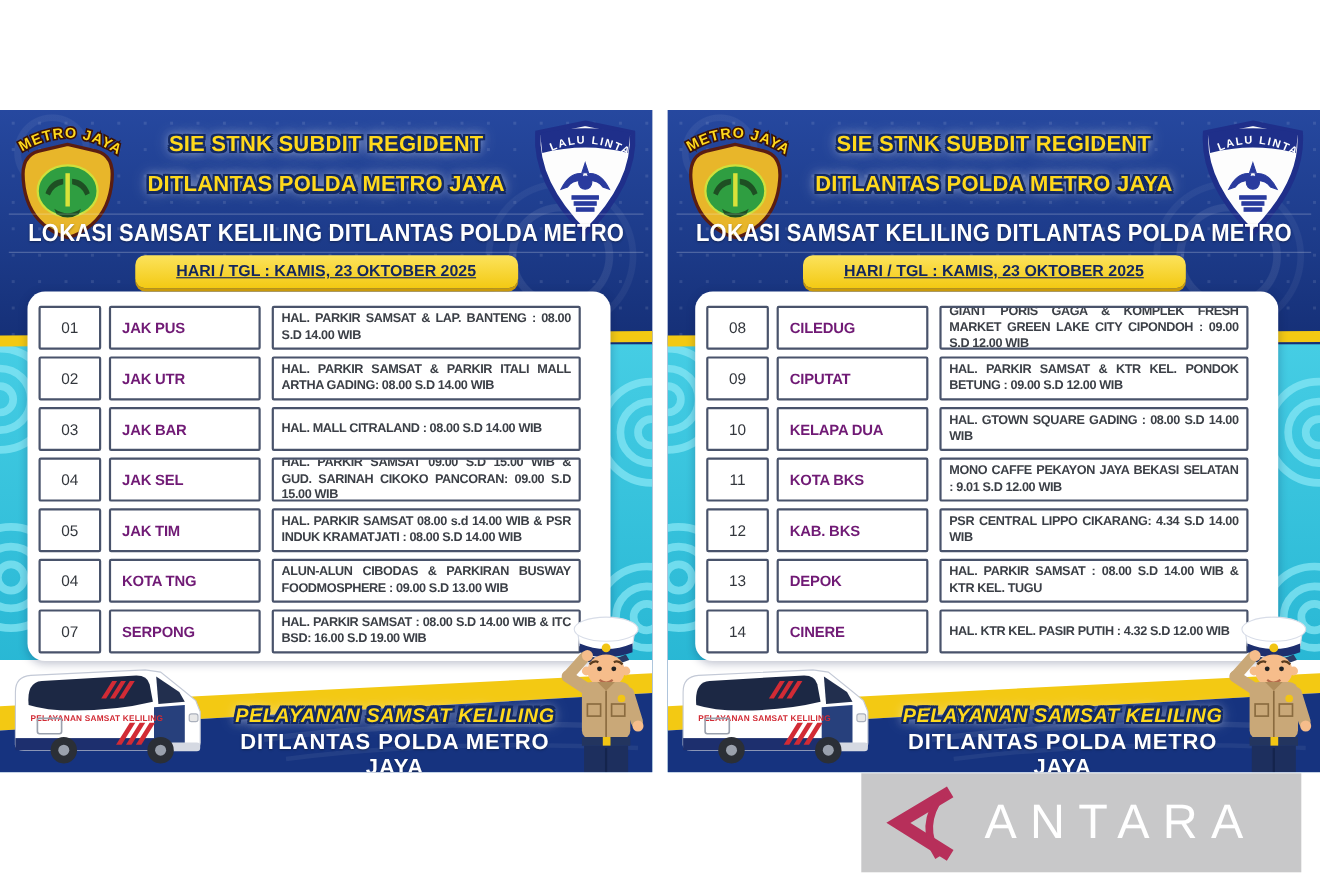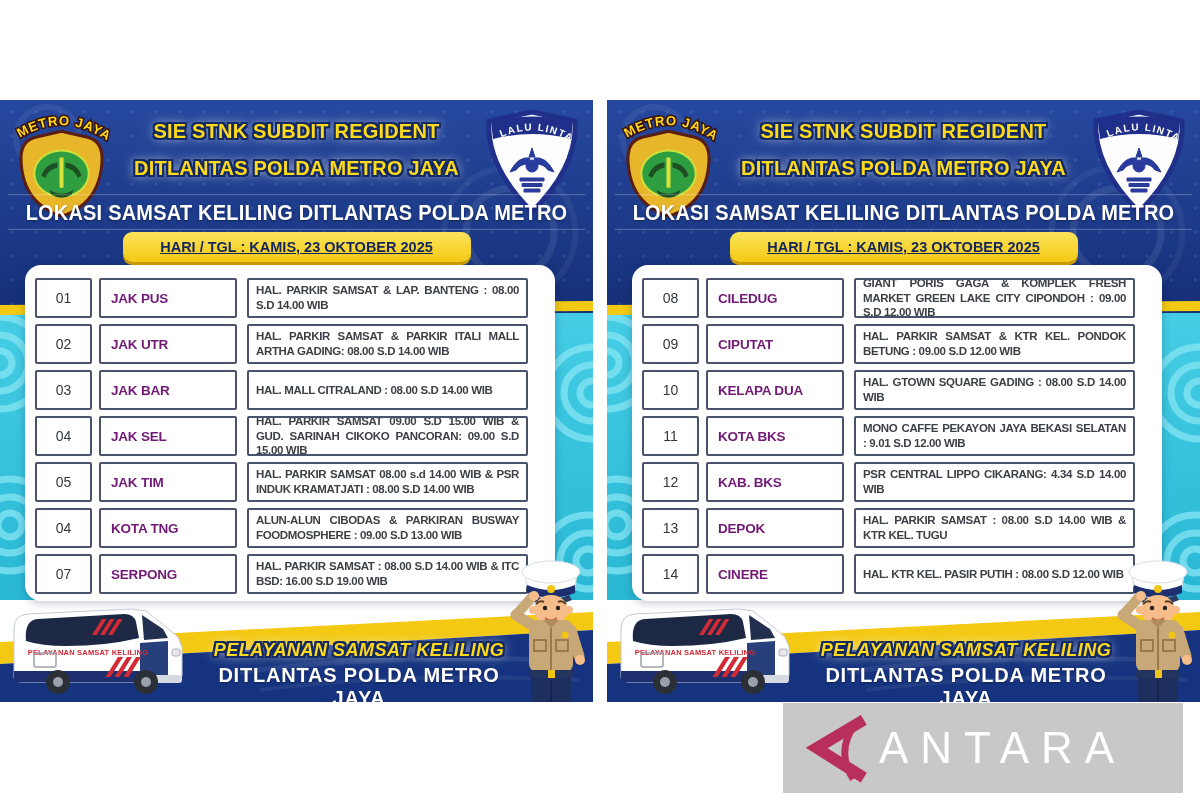--- a/index.html
+++ b/index.html
@@ -65,21 +65,21 @@
   .cell.loc { width:138px; margin-left:7px; padding-left:10px; font-size:13.5px; font-weight:bold;
               color:#701a75; letter-spacing:-.2px; }
   .cell.det { width:281px; margin-left:10px; padding:2px 7px; font-size:11.5px; font-weight:bold;
               color:#3b3f46; line-height:1.3; letter-spacing:-.35px; text-align:justify; }
 
   .bus { position:absolute; left:6px; bottom:1px; width:204px; height:104px; z-index:4; }
   .officer { position:absolute; right:-2px; bottom:0; width:92px; height:150px; z-index:5; }
 
   
   .antara { position:absolute; left:783px; top:703px; width:400px; height:90px; background:#c5c5c6;
-    opacity:.94; display:flex; align-items:center; padding-left:20px; z-index:10; }
+    opacity:.94; display:flex; align-items:center; gap:16px; padding-left:20px; z-index:10; }
   .antara-text { color:#ffffff; font-size:44px; letter-spacing:12px; font-weight:400; }
 </style>
 </head>
 <body>
 
 <div class="stage">
 
   <div class="panel p0">
     <div class="header-bg"></div>
     <div class="cyan-zone">
@@ -332,21 +332,21 @@
         <div class="cell det">PSR CENTRAL LIPPO CIKARANG: 4.34 S.D 14.00 WIB</div>
       </div>
       <div class="row">
         <div class="cell no">13</div>
         <div class="cell loc">DEPOK</div>
         <div class="cell det">HAL. PARKIR SAMSAT : 08.00 S.D 14.00 WIB &amp; KTR KEL. TUGU</div>
       </div>
       <div class="row">
         <div class="cell no">14</div>
         <div class="cell loc">CINERE</div>
-        <div class="cell det">HAL. KTR KEL. PASIR PUTIH : 08.00 S.D 12.00 WIB</div>
+        <div class="cell det">HAL. KTR KEL. PASIR PUTIH : 4.32 S.D 12.00 WIB</div>
       </div>
     </div>
 
     <svg class="bus" viewBox="0 0 204 104">
       <path d="M8 80 L8 32 Q8 18 22 17 L126 12 L140 14 L160 30 L172 40 L176 50 L176 78 Q176 85 164 85 L16 85 Q8 85 8 80 Z" fill="#ffffff" stroke="#c3c9d6" stroke-width="1"></path>
       <path d="M20 44 Q18 23 32 22 L118 17 Q128 17 130 25 L133 41 Q100 49 60 49 Q36 49 20 44 Z" fill="#1c2844"></path>
       <path d="M136 18 L157 32 L162 41 L138 43 Z" fill="#222f4e"></path>
       <rect x="8" y="74" width="128" height="11" fill="#1d2f6e"></rect>
       <path d="M134 46 L162 44 L162 80 L134 80 Z" fill="#27407c"></path>
       <text x="82" y="58" text-anchor="middle" font-size="7.5" font-weight="bold" fill="#d22b35" letter-spacing=".2">PELAYANAN SAMSAT KELILING</text>

